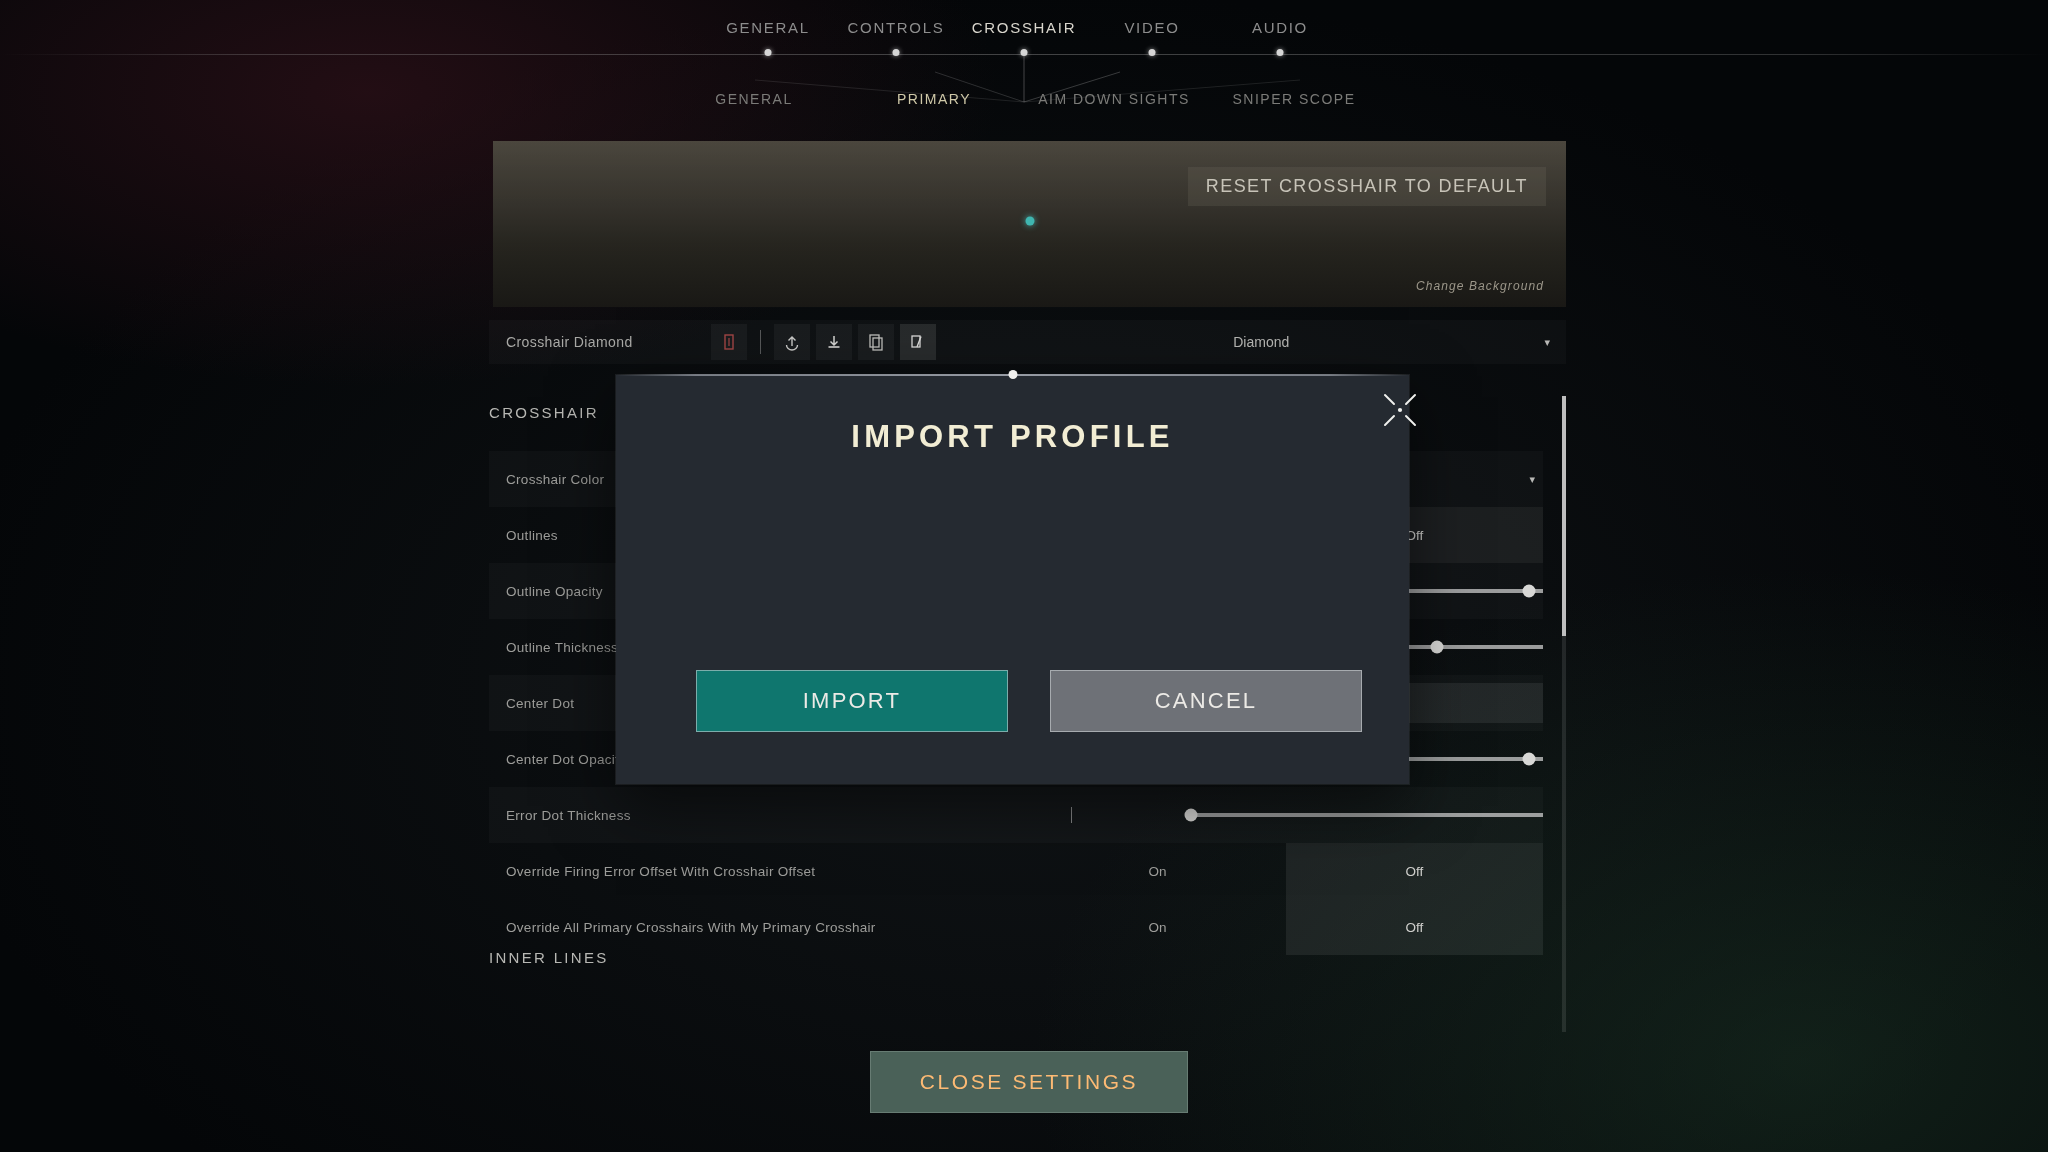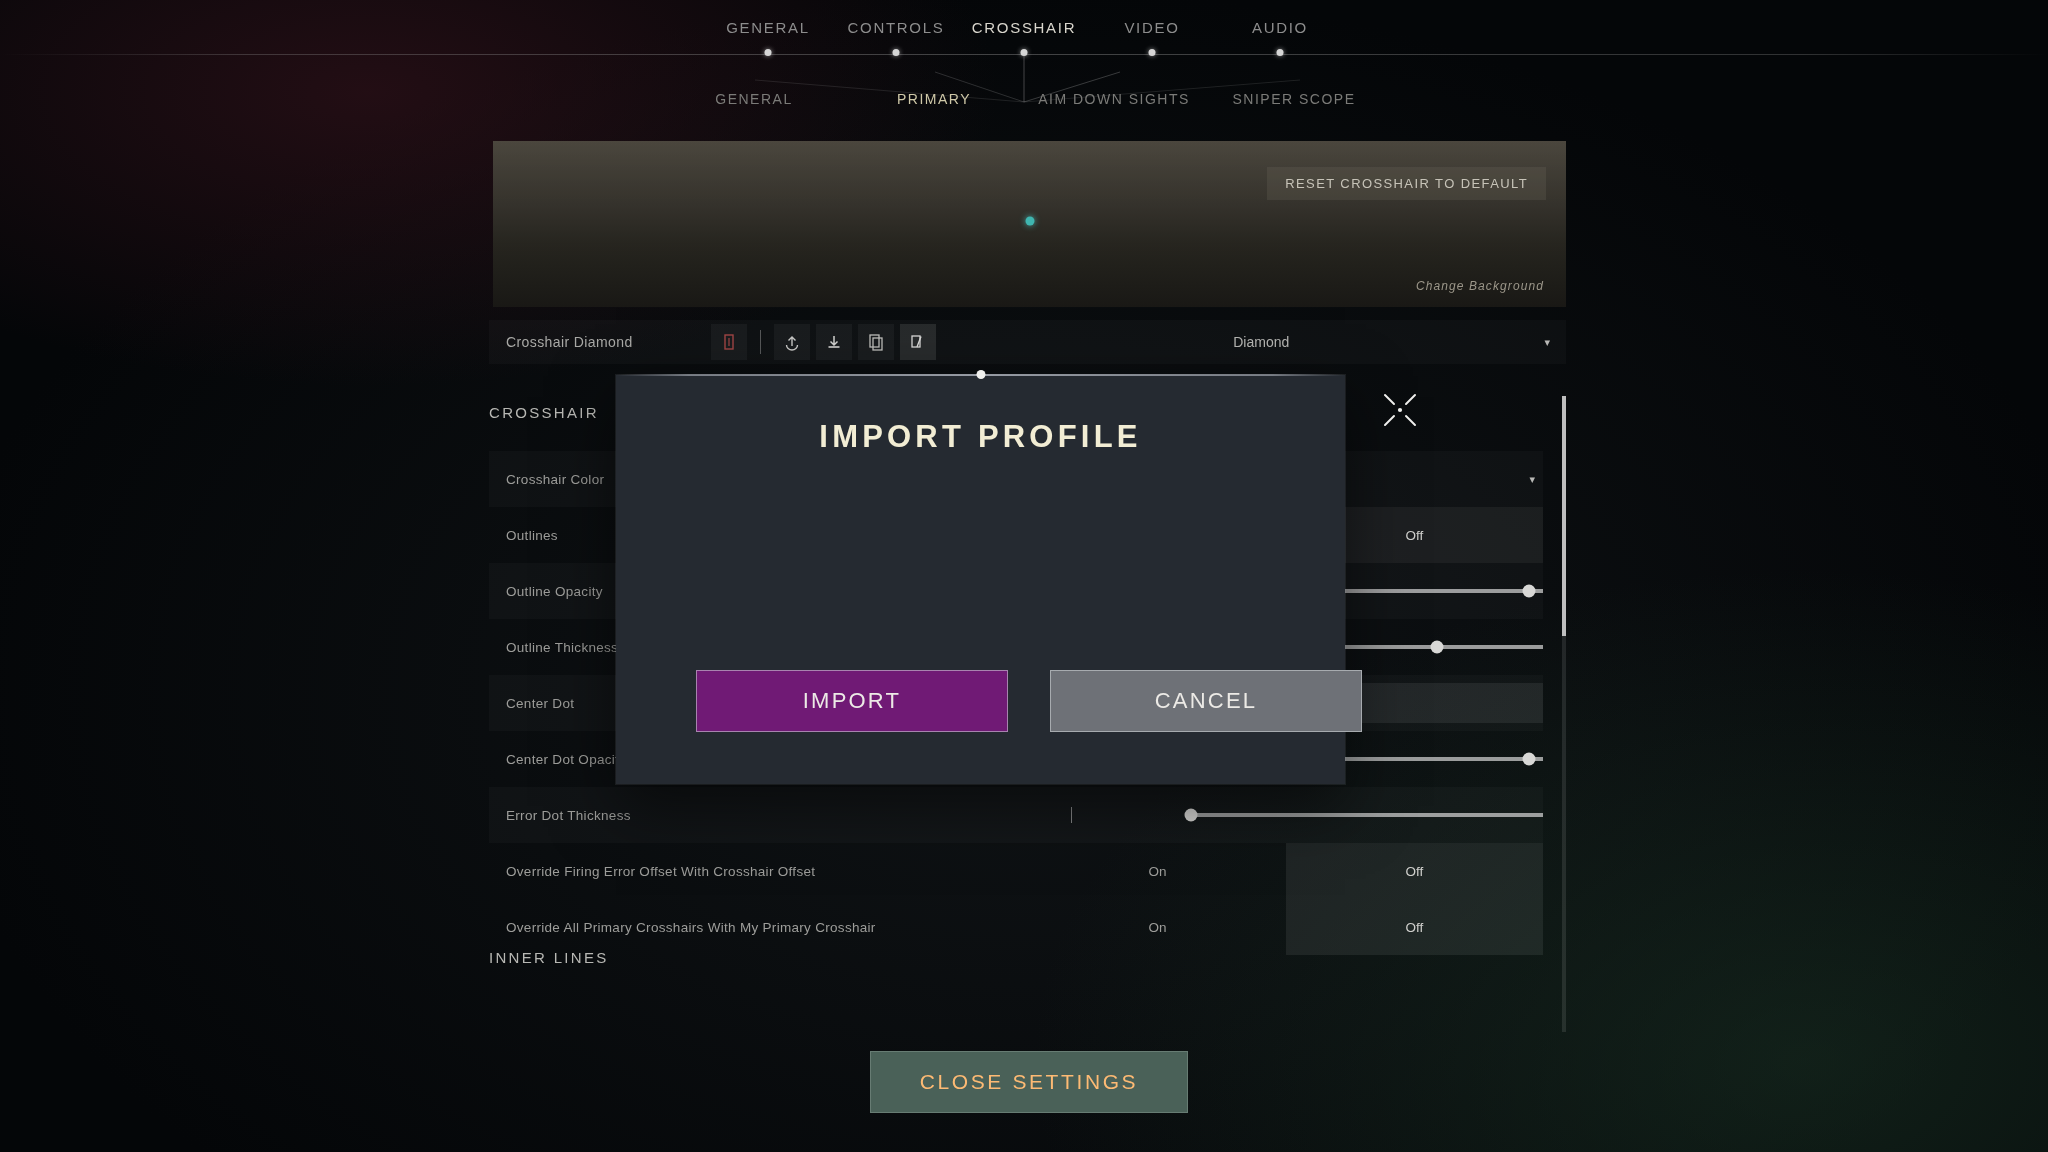--- a/index.html
+++ b/index.html
@@ -117,21 +117,21 @@
     transform: translate(-50%,-50%);
     border-radius: 50%;
     background: #3fb6b0;
     box-shadow: 0 0 6px rgba(80,220,215,0.7);
     z-index: 3;
   }
   .reset-btn {
     position: absolute;
     right: 20px; top: 26px;
     padding: 9px 18px;
-    font-size: 13px;
+    font-size: 18px;
     letter-spacing: 1.4px;
     color: #c7c3b8;
     background: rgba(120,115,102,0.22);
     text-transform: uppercase;
     z-index: 4;
     cursor: pointer;
   }
   .change-bg {
     position: absolute;
     right: 22px; bottom: 14px;
@@ -317,21 +317,21 @@
 
   
   .modal-scrim {
     position: absolute;
     inset: 0;
     background: rgba(0,0,0,0.0);
   }
   .modal {
     position: absolute;
     left: 616px; top: 375px;
-    width: 729px; height: 409px;
+    width: 793px; height: 409px;
     background: #252a31;
     box-shadow: 0 0 0 1px rgba(190,195,205,0.10), 0 22px 60px rgba(0,0,0,0.55);
   }
   .modal-topline {
     position: absolute;
     top: -1px; left: 0; right: 0;
     height: 2px;
     background: linear-gradient(to right,
       rgba(190,195,205,0) 0%,
       rgba(190,195,205,0.55) 10%,
@@ -384,21 +384,21 @@
     display: flex;
     align-items: center;
     justify-content: center;
     font-size: 22px;
     letter-spacing: 2.2px;
     color: #eceae6;
     text-transform: uppercase;
     cursor: pointer;
     box-shadow: inset 0 0 0 1px rgba(215,218,222,0.55);
   }
-  .mbtn.primary { background: #701a75; }
+  .mbtn.primary { background: #0f766e; }
   .mbtn.hover { background: #6e7177; }
 
   .cursor-crosshair {
     position: absolute;
     left: 1378px; top: 388px;
     width: 44px; height: 44px;
     pointer-events: none;
     z-index: 60;
   }
 </style>

